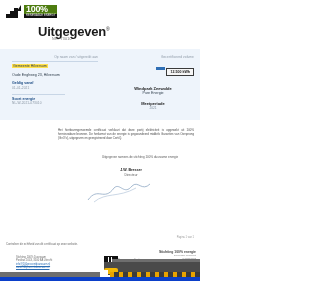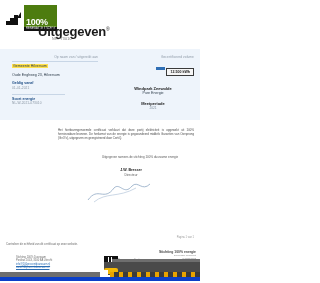--- a/index.html
+++ b/index.html
@@ -21,21 +21,21 @@
   .logo-mark .b1{left:0;bottom:0;width:4px;height:4px;}
   .logo-mark .b2{left:4px;bottom:0;width:4px;height:7px;}
   .logo-mark .b3{left:8px;bottom:0;width:4px;height:10px;}
   .logo-mark .arrow{
     position:absolute;left:11px;top:0;width:0;height:0;
     border-left:4px solid transparent;border-right:0 solid transparent;
     border-bottom:6px solid #111;
   }
   .logo-badge{
     background:#4d7c0f;color:#fff;font-size:9px;font-weight:bold;
-    line-height:9px;padding:13px 2px 0 2px;letter-spacing:-.3px;
+    line-height:9px;padding:0 2px 0 2px;letter-spacing:-.3px;
   }
   .logo-sub{
     background:#111;color:#fff;font-size:2.6px;line-height:3px;
     padding:0 2px 1px 2px;letter-spacing:.1px;
   }
   .logo-stack{display:flex;flex-direction:column;}
 
   
   .title{
     position:absolute;left:38px;top:24px;

